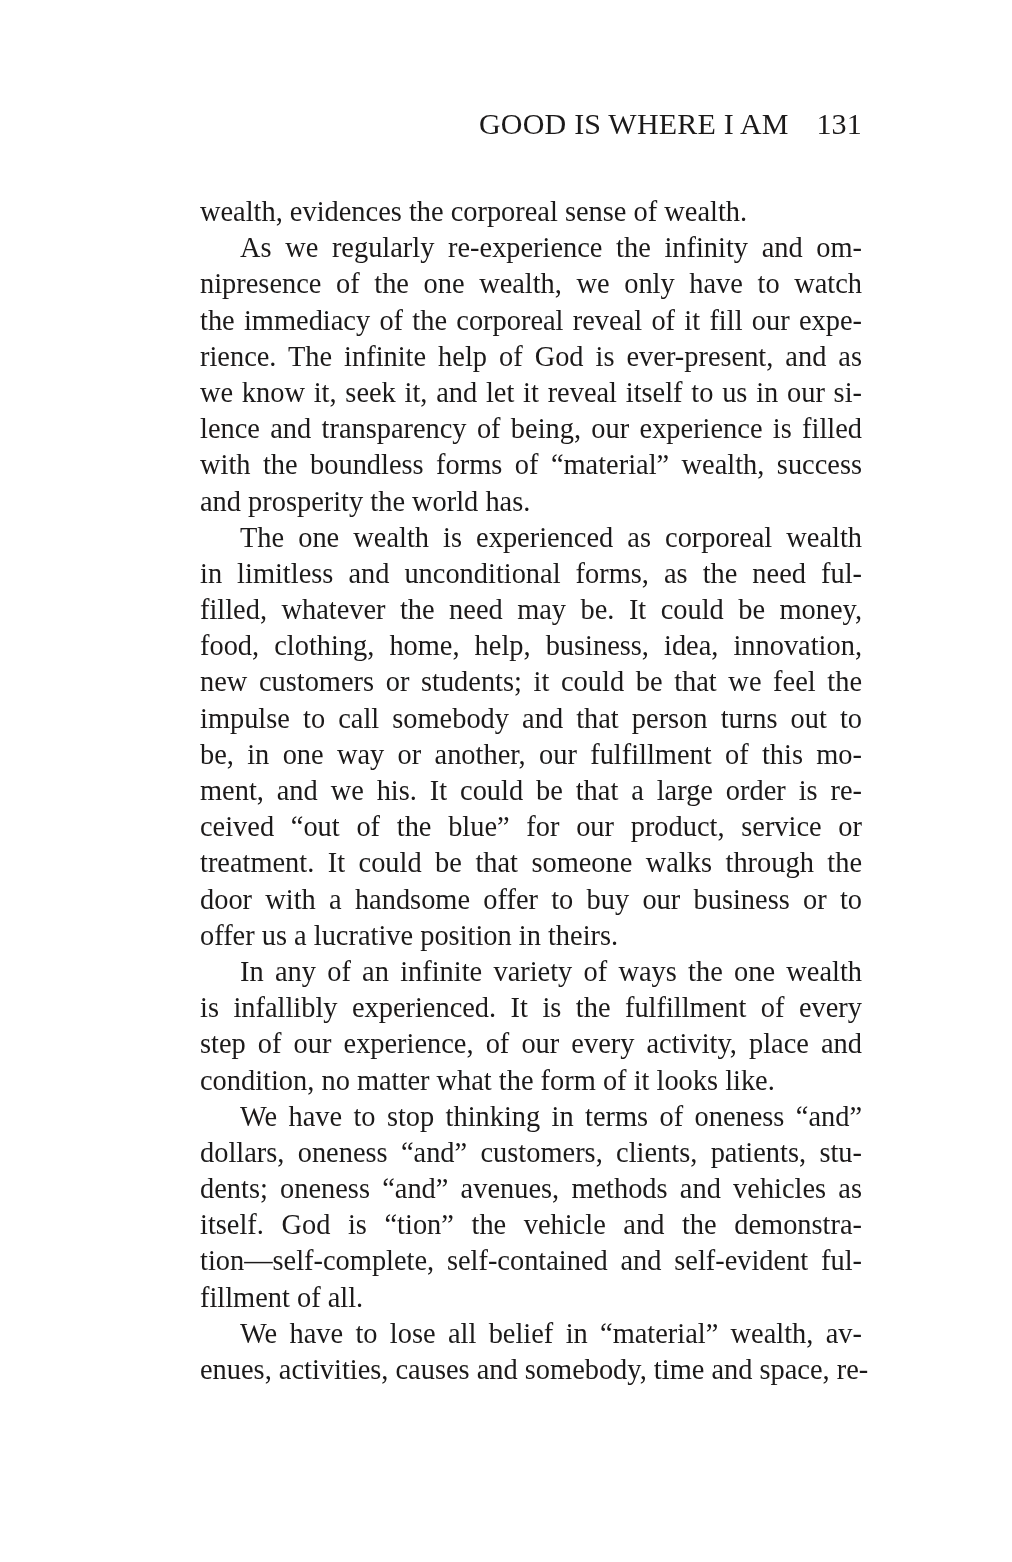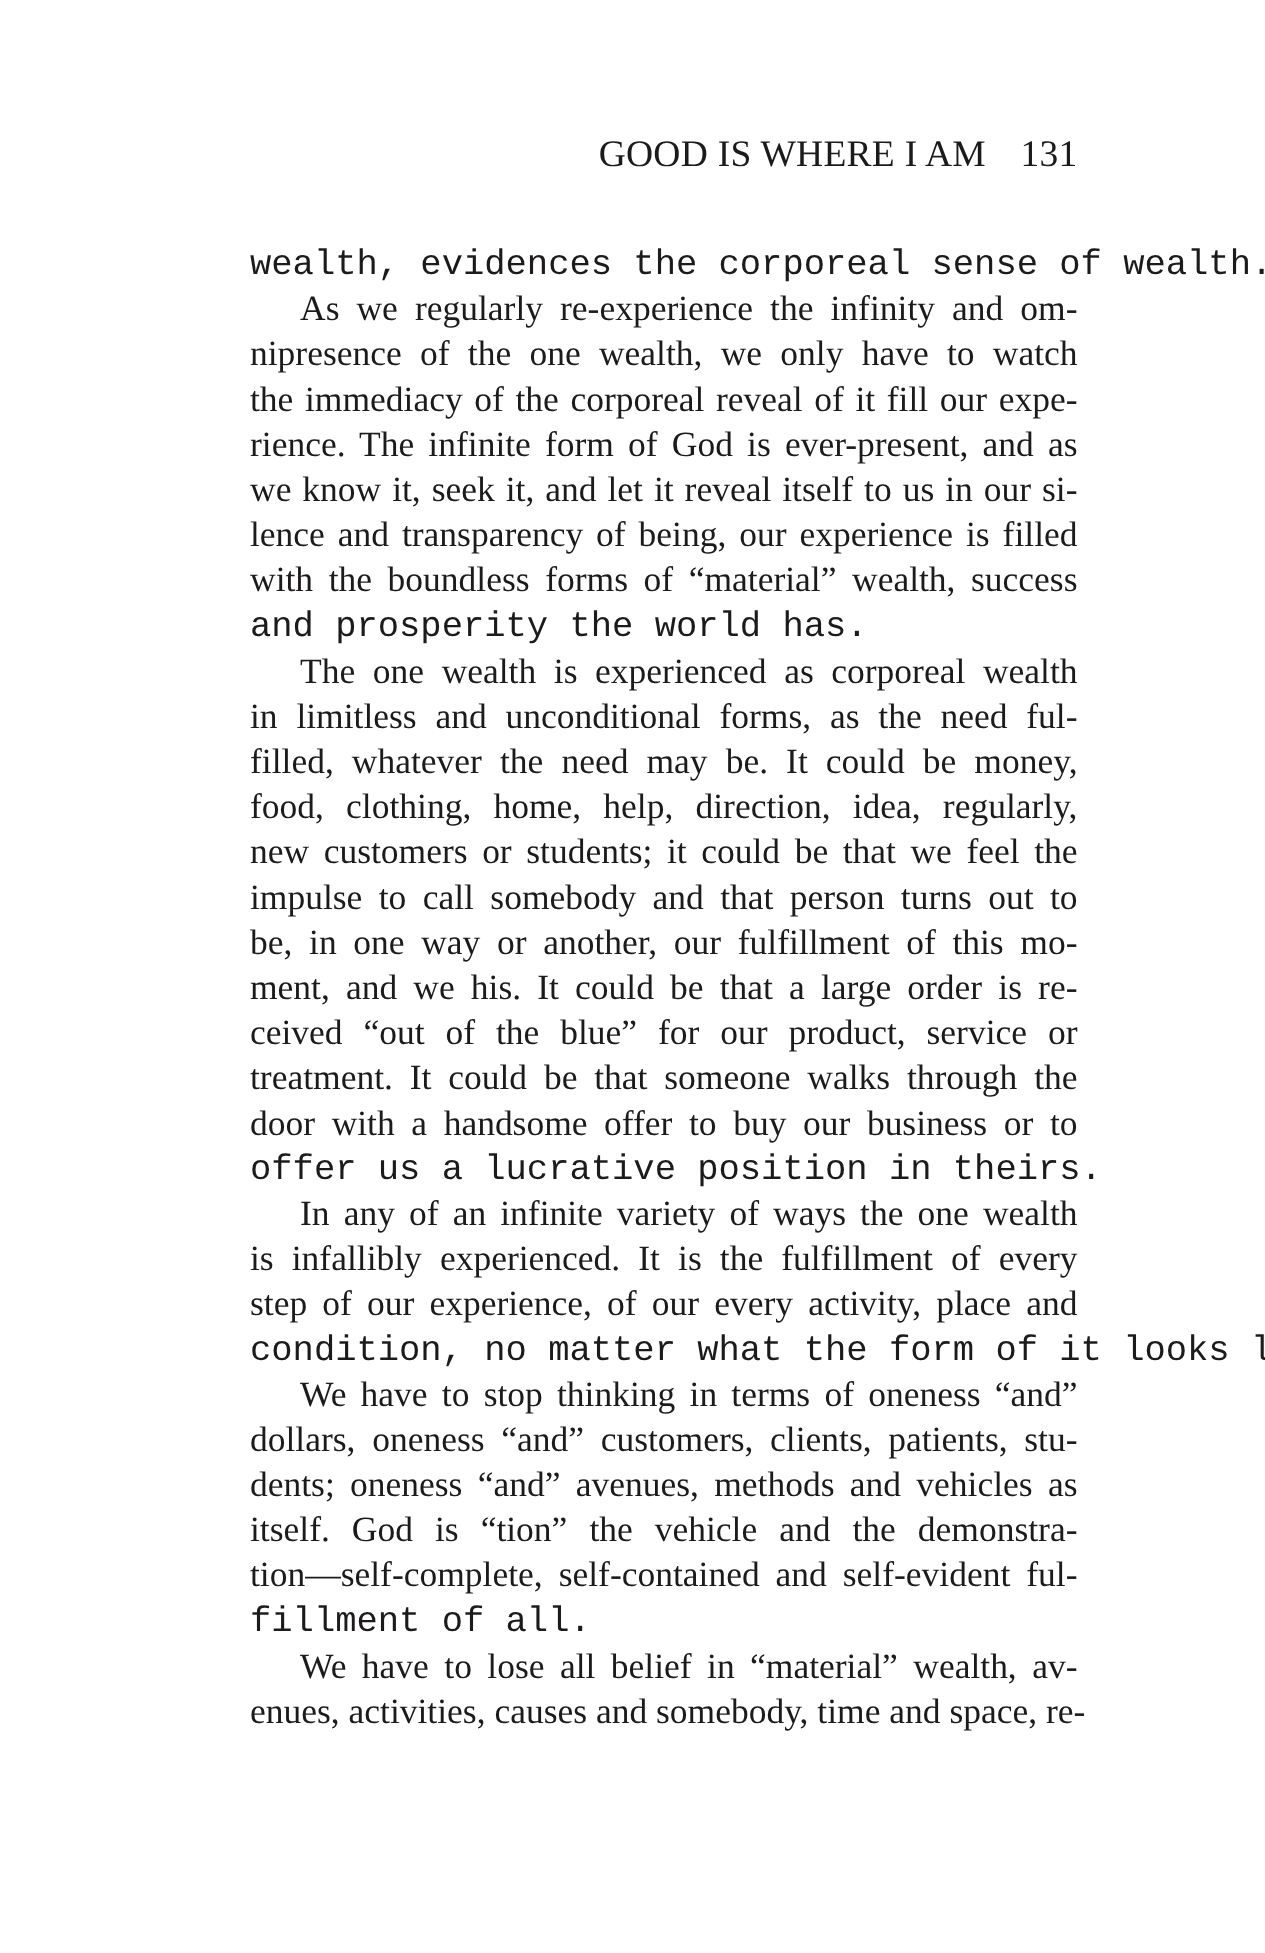--- a/index.html
+++ b/index.html
@@ -38,21 +38,20 @@
       display: block;
       height: 36.2px;
       line-height: 36.2px;
       white-space: nowrap;
       text-align: justify;
       text-align-last: justify;
       overflow: visible;
     }
     .line.last {
       text-align-last: left;
-      font-family: Liberation Mono, monospace;
     }
     .line.indent {
       padding-left: 40px;
     }
   </style>
 </head>
 <body>
 
 <div class="running-head">
   <span class="title">GOOD IS WHERE I AM</span>
@@ -60,31 +59,31 @@
 </div>
 
 <div class="body-text" id="body-text">
     <div class="paragraph">
       <span class="line last">wealth, evidences the corporeal sense of wealth.</span>
     </div>
     <div class="paragraph">
       <span class="line indent">As we regularly re-experience the infinity and om-</span>
       <span class="line">nipresence of the one wealth, we only have to watch</span>
       <span class="line">the immediacy of the corporeal reveal of it fill our expe-</span>
-      <span class="line">rience. The infinite form of God is ever-present, and as</span>
+      <span class="line">rience. The infinite help of God is ever-present, and as</span>
       <span class="line">we know it, seek it, and let it reveal itself to us in our si-</span>
       <span class="line">lence and transparency of being, our experience is filled</span>
       <span class="line">with the boundless forms of “material” wealth, success</span>
       <span class="line last">and prosperity the world has.</span>
     </div>
     <div class="paragraph">
       <span class="line indent">The one wealth is experienced as corporeal wealth</span>
       <span class="line">in limitless and unconditional forms, as the need ful-</span>
       <span class="line">filled, whatever the need may be. It could be money,</span>
-      <span class="line">food, clothing, home, help, direction, idea, regularly,</span>
+      <span class="line">food, clothing, home, help, business, idea, innovation,</span>
       <span class="line">new customers or students; it could be that we feel the</span>
       <span class="line">impulse to call somebody and that person turns out to</span>
       <span class="line">be, in one way or another, our fulfillment of this mo-</span>
       <span class="line">ment, and we his. It could be that a large order is re-</span>
       <span class="line">ceived “out of the blue” for our product, service or</span>
       <span class="line">treatment. It could be that someone walks through the</span>
       <span class="line">door with a handsome offer to buy our business or to</span>
       <span class="line last">offer us a lucrative position in theirs.</span>
     </div>
     <div class="paragraph">

